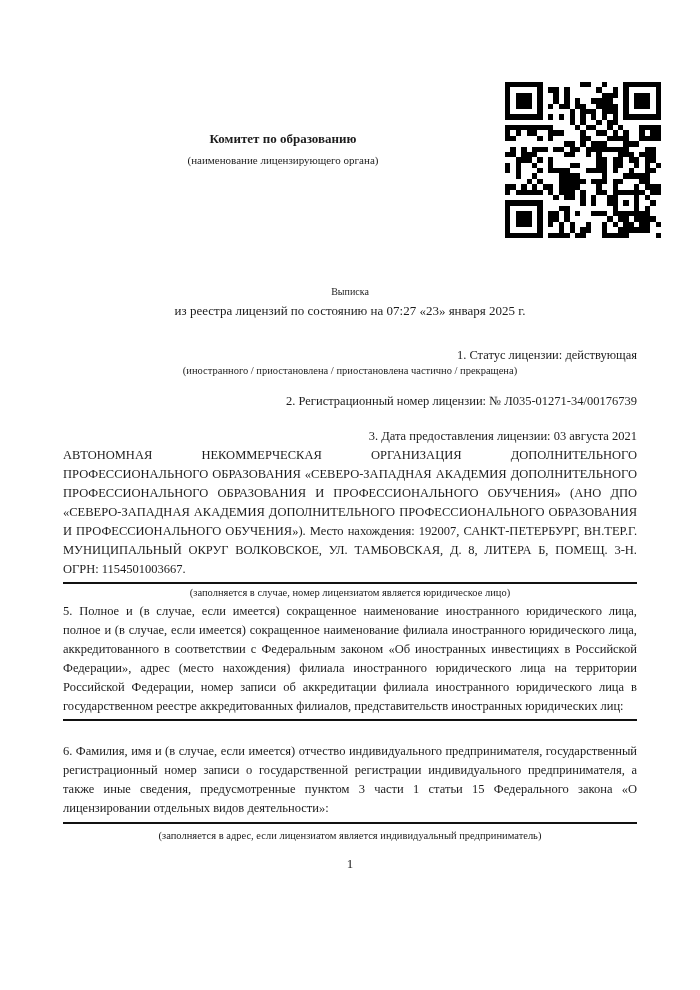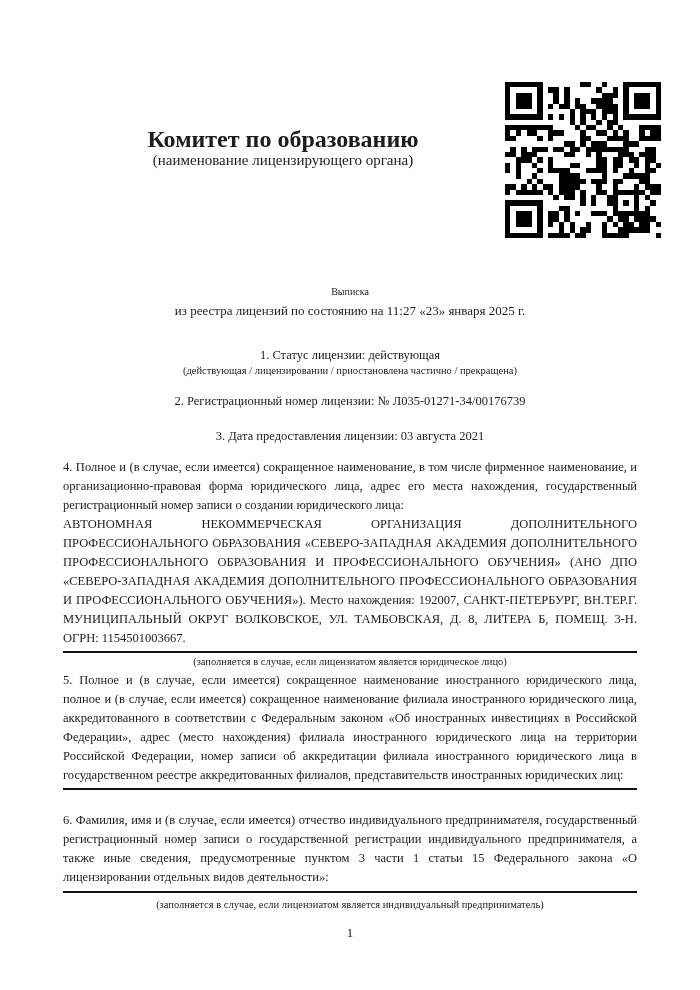--- a/index.html
+++ b/index.html
@@ -5,34 +5,34 @@
   * { margin:0; padding:0; box-sizing:border-box; }
   html,body { background:#ffffff; }
   .page {
     position:relative; width:700px; height:990px; margin:0 auto;
     background:#ffffff; overflow:hidden;
     font-family:"Liberation Serif", serif; color:#1c1c1c;
   }
   .content { position:absolute; left:63px; top:0; width:574px; }
   .org-name {
     margin-top:128px; width:440px; text-align:center;
-    font-weight:bold; font-size:24px; line-height:22px;
+    font-weight:bold; font-size:13px; line-height:22px;
   }
   .org-caption {
     margin-top:4px; width:440px; text-align:center;
-    font-size:15px; line-height:13px;
+    font-size:11px; line-height:13px;
   }
   .qr {
     position:absolute; left:505px; top:82px; width:156px; height:156px;
   }
   .qr svg { display:block; width:156px; height:156px; }
   .doc-title { margin-top:115px; text-align:center; font-size:10px; line-height:19px; }
   .doc-subtitle { text-align:center; font-size:13px; line-height:19px; }
   .item { font-size:12.5px; line-height:19px; text-align:justify; }
-  .item.single { text-align:center; }
+  .item.single { text-align:right; }
   .item1 { margin-top:26px; }
   .small-caption {
     text-align:center; font-size:10.5px; line-height:13px;
   }
   .status-caption { margin-top:-1px; }
   .item2 { margin-top:15px; }
   .item3 { margin-top:16px; }
   .item4 { margin-top:12px; }
   .item4-value { text-align:justify; }
   .sep { height:2px; background:#111; margin-top:3px; }
@@ -472,37 +472,36 @@
         <rect x="28" y="28" width="1" height="1" fill="#000"></rect>
       </svg>
   </div>
 
   <div class="content">
 
     <div class="org-name">Комитет по образованию</div>
     <div class="org-caption">(наименование лицензирующего органа)</div>
 
     <div class="doc-title">Выписка</div>
-    <div class="doc-subtitle">из реестра лицензий по состоянию на 11:27 «23» января 2025 г.</div>
+    <div class="doc-subtitle">из реестра лицензий по состоянию на 07:27 «23» января 2025 г.</div>
 
     <p class="item single item1">1. Статус лицензии: действующая</p>
-    <div class="small-caption status-caption">(действующая / лицензировании / приостановлена частично / прекращена)</div>
+    <div class="small-caption status-caption">(иностранного / приостановлена / приостановлена частично / прекращена)</div>
 
     <p class="item single item2">2. Регистрационный номер лицензии: № Л035-01271-34/00176739</p>
 
     <p class="item single item3">3. Дата предоставления лицензии: 03 августа 2021</p>
 
-    <p class="item item4">4. Полное и (в случае, если имеется) сокращенное наименование, в том числе фирменное наименование, и организационно-правовая форма юридического лица, адрес его места нахождения, государственный регистрационный номер записи о создании юридического лица:</p>
     <p class="item item4-value">АВТОНОМНАЯ НЕКОММЕРЧЕСКАЯ ОРГАНИЗАЦИЯ ДОПОЛНИТЕЛЬНОГО ПРОФЕССИОНАЛЬНОГО ОБРАЗОВАНИЯ «СЕВЕРО-ЗАПАДНАЯ АКАДЕМИЯ ДОПОЛНИТЕЛЬНОГО ПРОФЕССИОНАЛЬНОГО ОБРАЗОВАНИЯ И ПРОФЕССИОНАЛЬНОГО ОБУЧЕНИЯ» (АНО ДПО «СЕВЕРО-ЗАПАДНАЯ АКАДЕМИЯ ДОПОЛНИТЕЛЬНОГО ПРОФЕССИОНАЛЬНОГО ОБРАЗОВАНИЯ И ПРОФЕССИОНАЛЬНОГО ОБУЧЕНИЯ»). Место нахождения: 192007, САНКТ-ПЕТЕРБУРГ, ВН.ТЕР.Г. МУНИЦИПАЛЬНЫЙ ОКРУГ ВОЛКОВСКОЕ, УЛ. ТАМБОВСКАЯ, Д. 8, ЛИТЕРА Б, ПОМЕЩ. 3-Н. ОГРН: 1154501003667.</p>
     <div class="sep"></div>
-    <div class="small-caption sep-caption">(заполняется в случае, если лицензиатом является юридическое лицо)</div>
+    <div class="small-caption sep-caption">(заполняется в случае, номер лицензиатом является юридическое лицо)</div>
 
     <p class="item item5">5. Полное и (в случае, если имеется) сокращенное наименование иностранного юридического лица, полное и (в случае, если имеется) сокращенное наименование филиала иностранного юридического лица, аккредитованного в соответствии с Федеральным законом «Об иностранных инвестициях в Российской Федерации», адрес (место нахождения) филиала иностранного юридического лица на территории Российской Федерации, номер записи об аккредитации филиала иностранного юридического лица в государственном реестре аккредитованных филиалов, представительств иностранных юридических лиц:</p>
     <div class="sep"></div>
 
     <p class="item item6">6. Фамилия, имя и (в случае, если имеется) отчество индивидуального предпринимателя, государственный регистрационный номер записи о государственной регистрации индивидуального предпринимателя, а также иные сведения, предусмотренные пунктом 3 части 1 статьи 15 Федерального закона «О лицензировании отдельных видов деятельности»:</p>
     <div class="sep sep6"></div>
-    <div class="small-caption sep6-caption">(заполняется в случае, если лицензиатом является индивидуальный предприниматель)</div>
+    <div class="small-caption sep6-caption">(заполняется в адрес, если лицензиатом является индивидуальный предприниматель)</div>
 
     <div class="page-number">1</div>
 
   </div>
 </div>
 
 </body></html>

